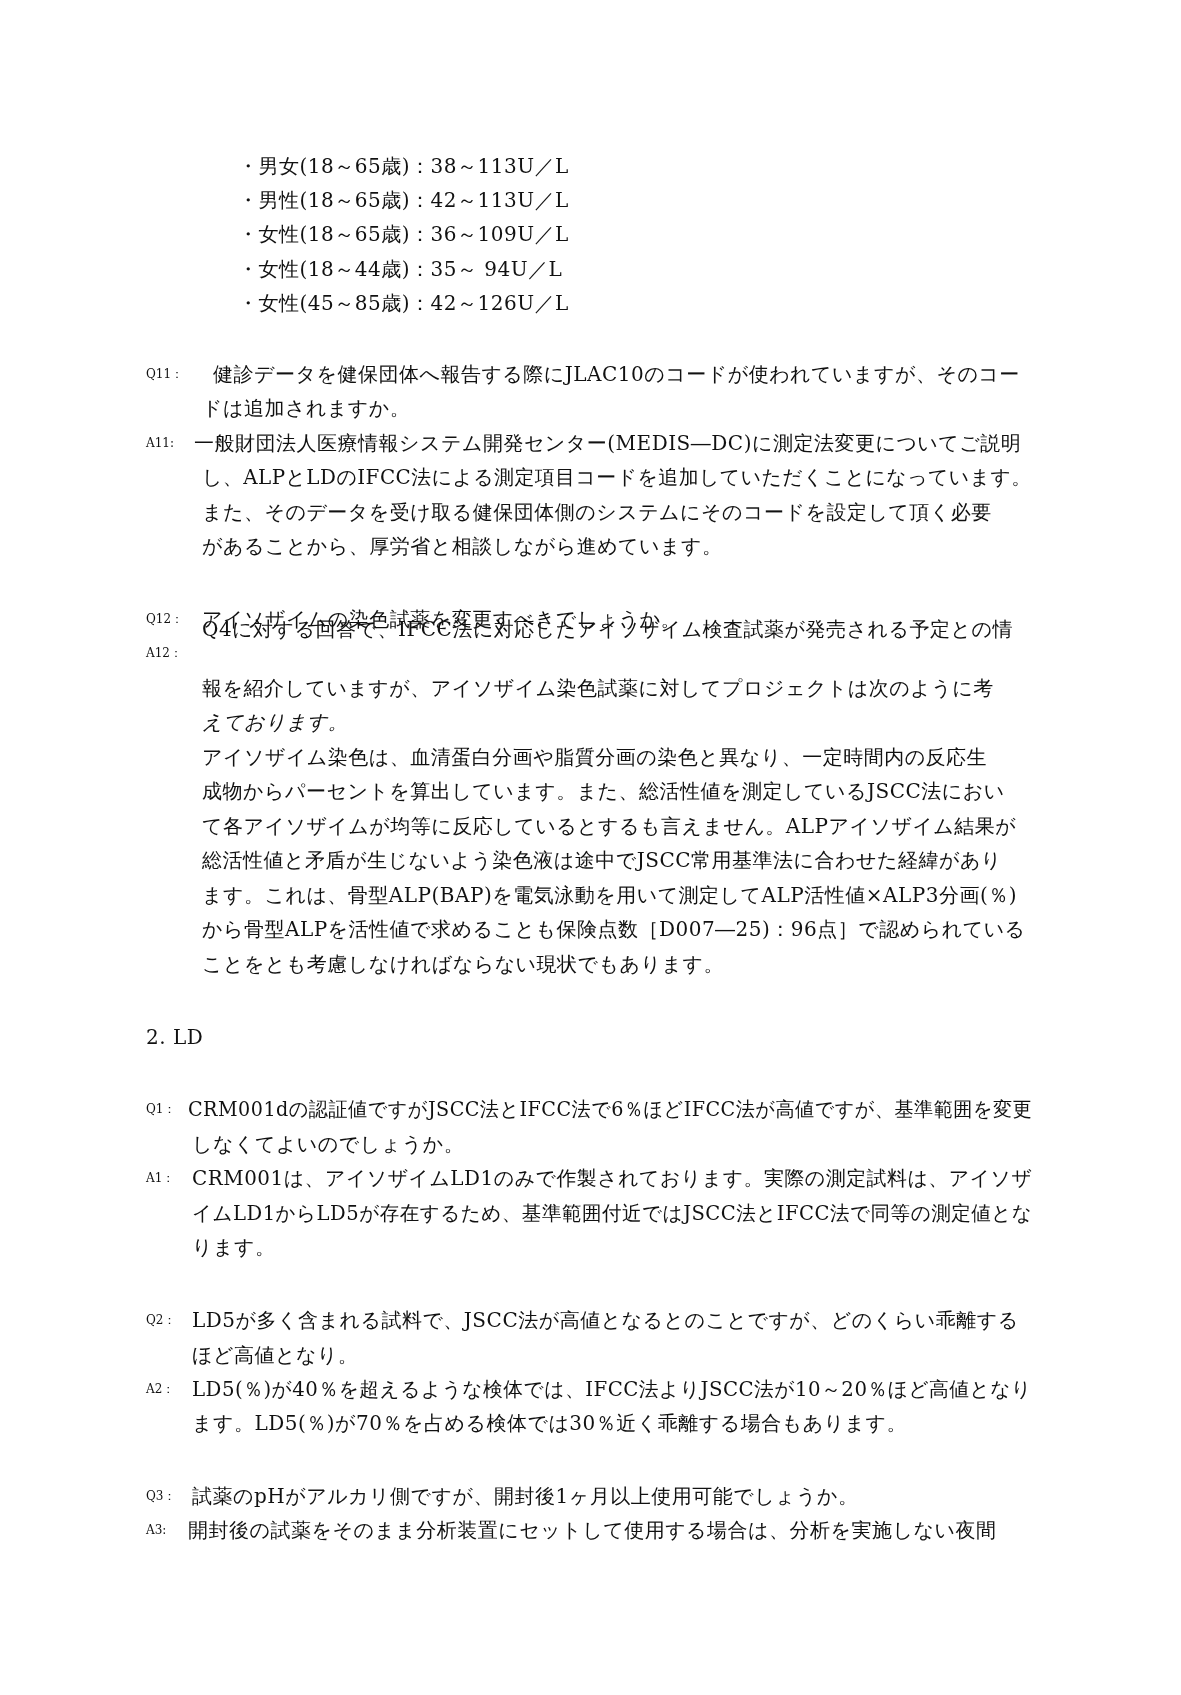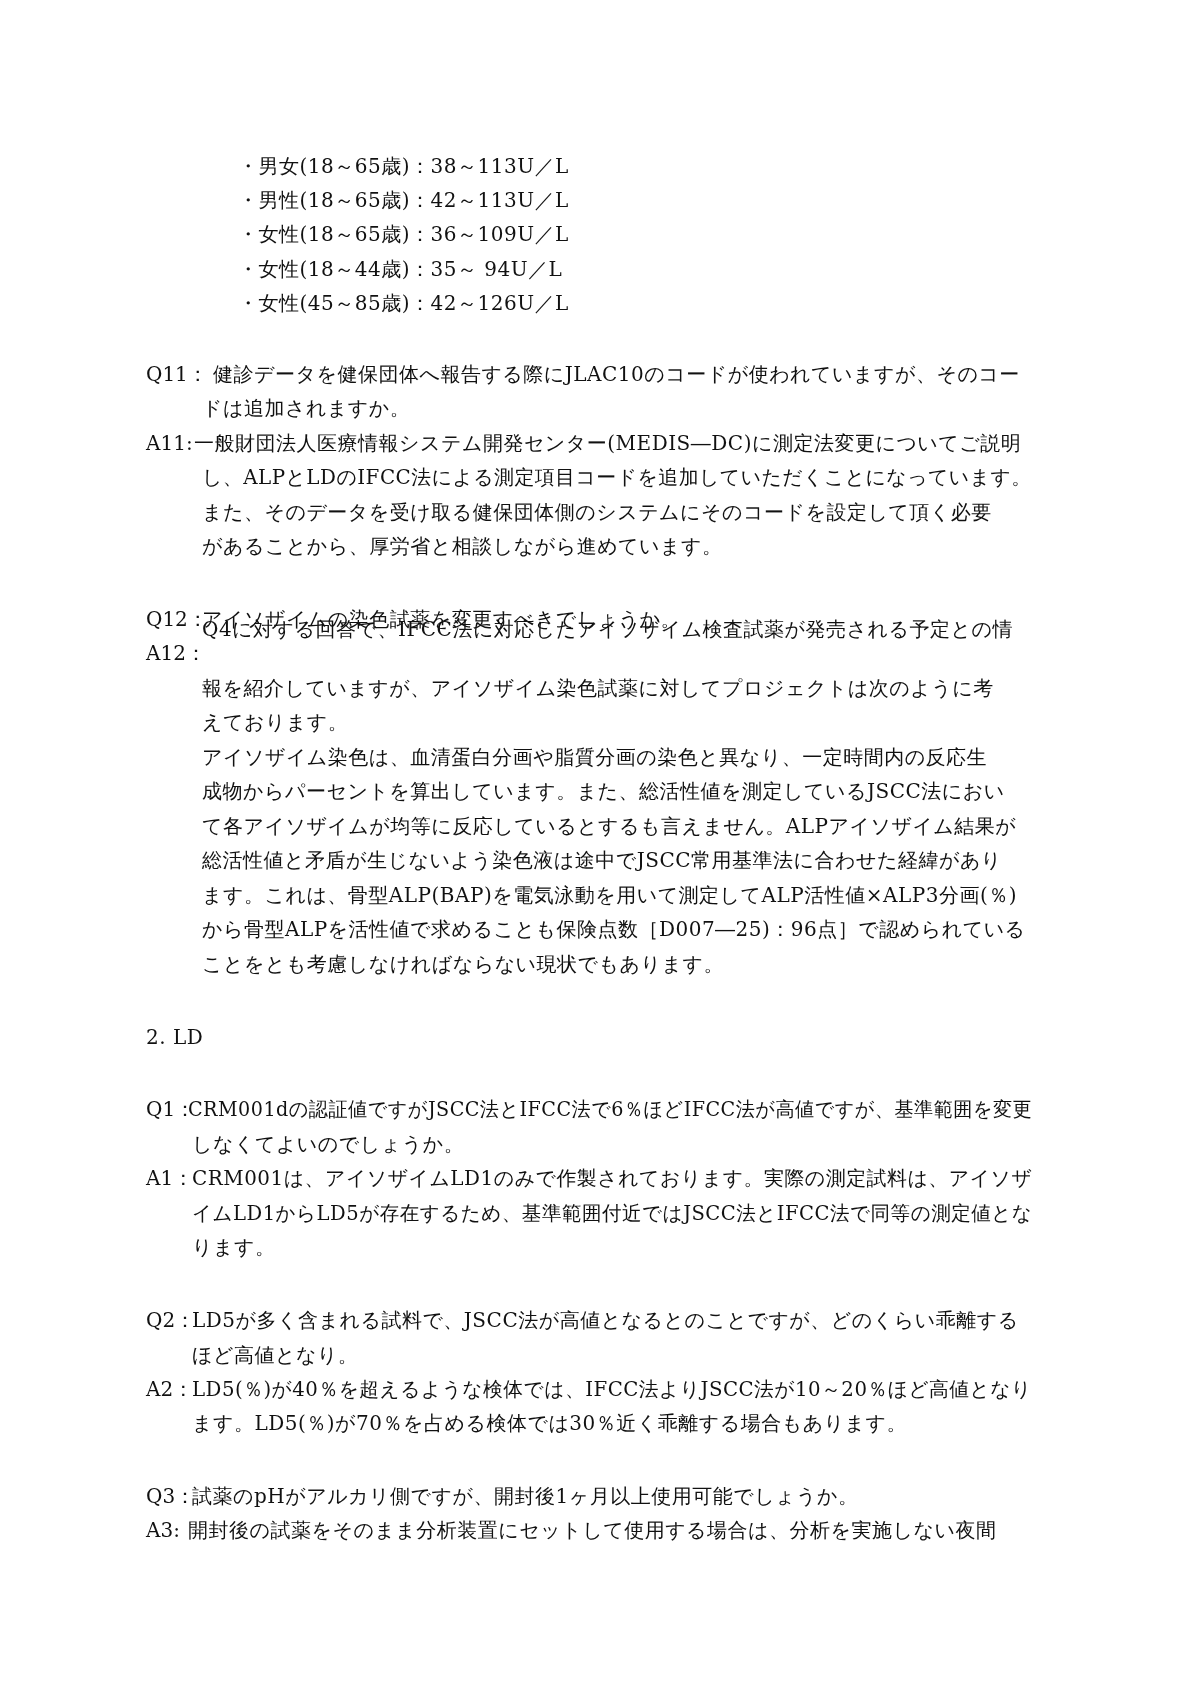--- a/index.html
+++ b/index.html
@@ -6,21 +6,21 @@
     body {
       width: 1181px; height: 1695px; position: relative; overflow: hidden;
       font-family: "DejaVu Serif", "Liberation Serif", serif;
       color: #111111;
     }
     .page { position: absolute; left: 0; top: 0; width: 1137px; height: 1695px; }
     .line {
       position: absolute; white-space: nowrap;
       font-size: 20px; line-height: 26px; letter-spacing: 0.5px;
     }
-    .label { position: absolute; white-space: nowrap; font-size: 20px; line-height: 26px; }
+    .label { position: absolute; white-space: nowrap; font-size: 12px; line-height: 26px; }
   </style>
 </head>
 <body>
 
 <div class="page">
 
   <div>
     <div class="line" style="left:238px; top:153px;">・男女(18～65歳)：38～113U／L</div>
     <div class="line" style="left:238px; top:187px;">・男性(18～65歳)：42～113U／L</div>
     <div class="line" style="left:238px; top:221px;">・女性(18～65歳)：36～109U／L</div>
@@ -44,21 +44,21 @@
 
   <div>
     <div class="label" style="left:146px; top:606px;text-align:center;">Q12：</div>
     <div class="line" style="left:202px; top:606px;">アイソザイムの染色試薬を変更すべきでしょうか。</div>
   </div>
 
   <div>
     <div class="label" style="left:146px; top:640px;">A12：</div>
     <div class="line" style="left:202px; top:616px;">Q4に対する回答で、IFCC法に対応したアイソザイム検査試薬が発売される予定との情</div>
     <div class="line" style="left:202px; top:675px;">報を紹介していますが、アイソザイム染色試薬に対してプロジェクトは次のように考</div>
-    <div class="line" style="left:202px; top:709px;">えております。</div>
+    <div class="line" style="left:202px; top:709px;font-style:italic;">えております。</div>
     <div class="line" style="left:202px; top:744px;">アイソザイム染色は、血清蛋白分画や脂質分画の染色と異なり、一定時間内の反応生</div>
     <div class="line" style="left:202px; top:778px;text-align:center;">成物からパーセントを算出しています。また、総活性値を測定しているJSCC法におい</div>
     <div class="line" style="left:202px; top:813px;">て各アイソザイムが均等に反応しているとするも言えません。ALPアイソザイム結果が</div>
     <div class="line" style="left:202px; top:847px;">総活性値と矛盾が生じないよう染色液は途中でJSCC常用基準法に合わせた経緯があり</div>
     <div class="line" style="left:202px; top:882px;">ます。これは、骨型ALP(BAP)を電気泳動を用いて測定してALP活性値×ALP3分画(％)</div>
     <div class="line" style="left:202px; top:916px;">から骨型ALPを活性値で求めることも保険点数［D007―25)：96点］で認められている</div>
     <div class="line" style="left:202px; top:951px;text-align:right;">ことをとも考慮しなければならない現状でもあります。</div>
   </div>
 
   <div class="line" style="left:146px; top:1024px;">2. LD</div>

